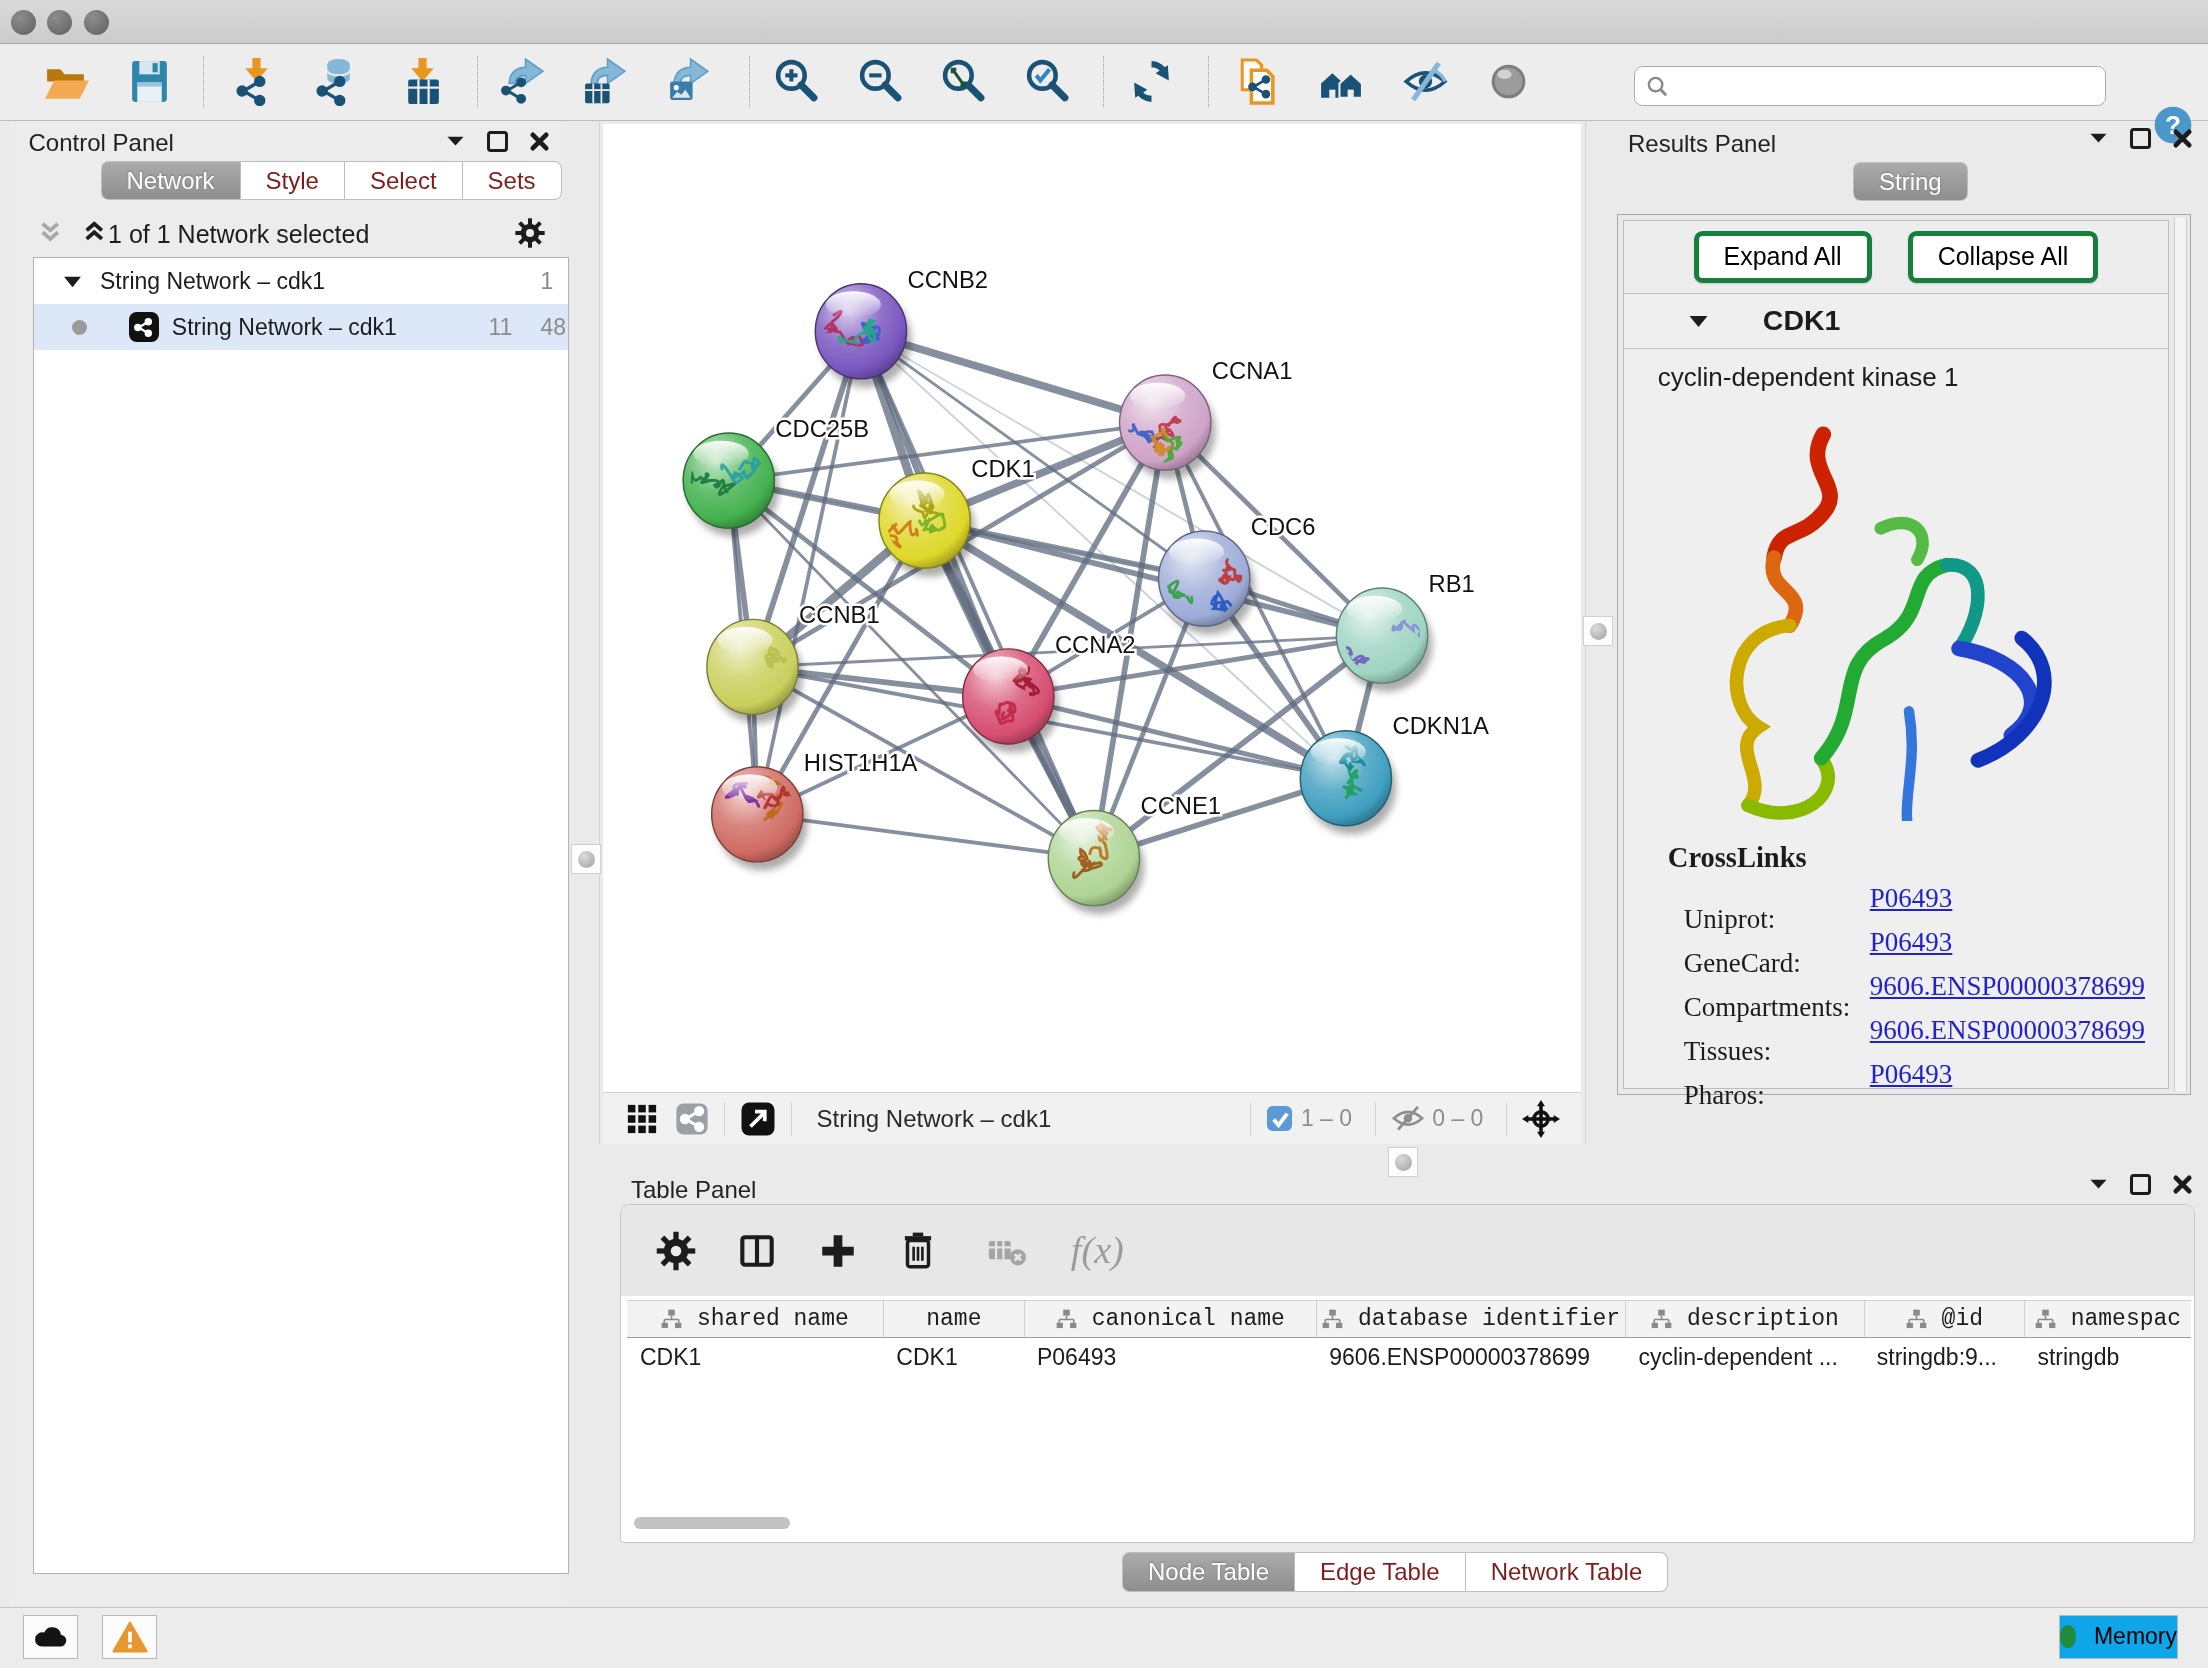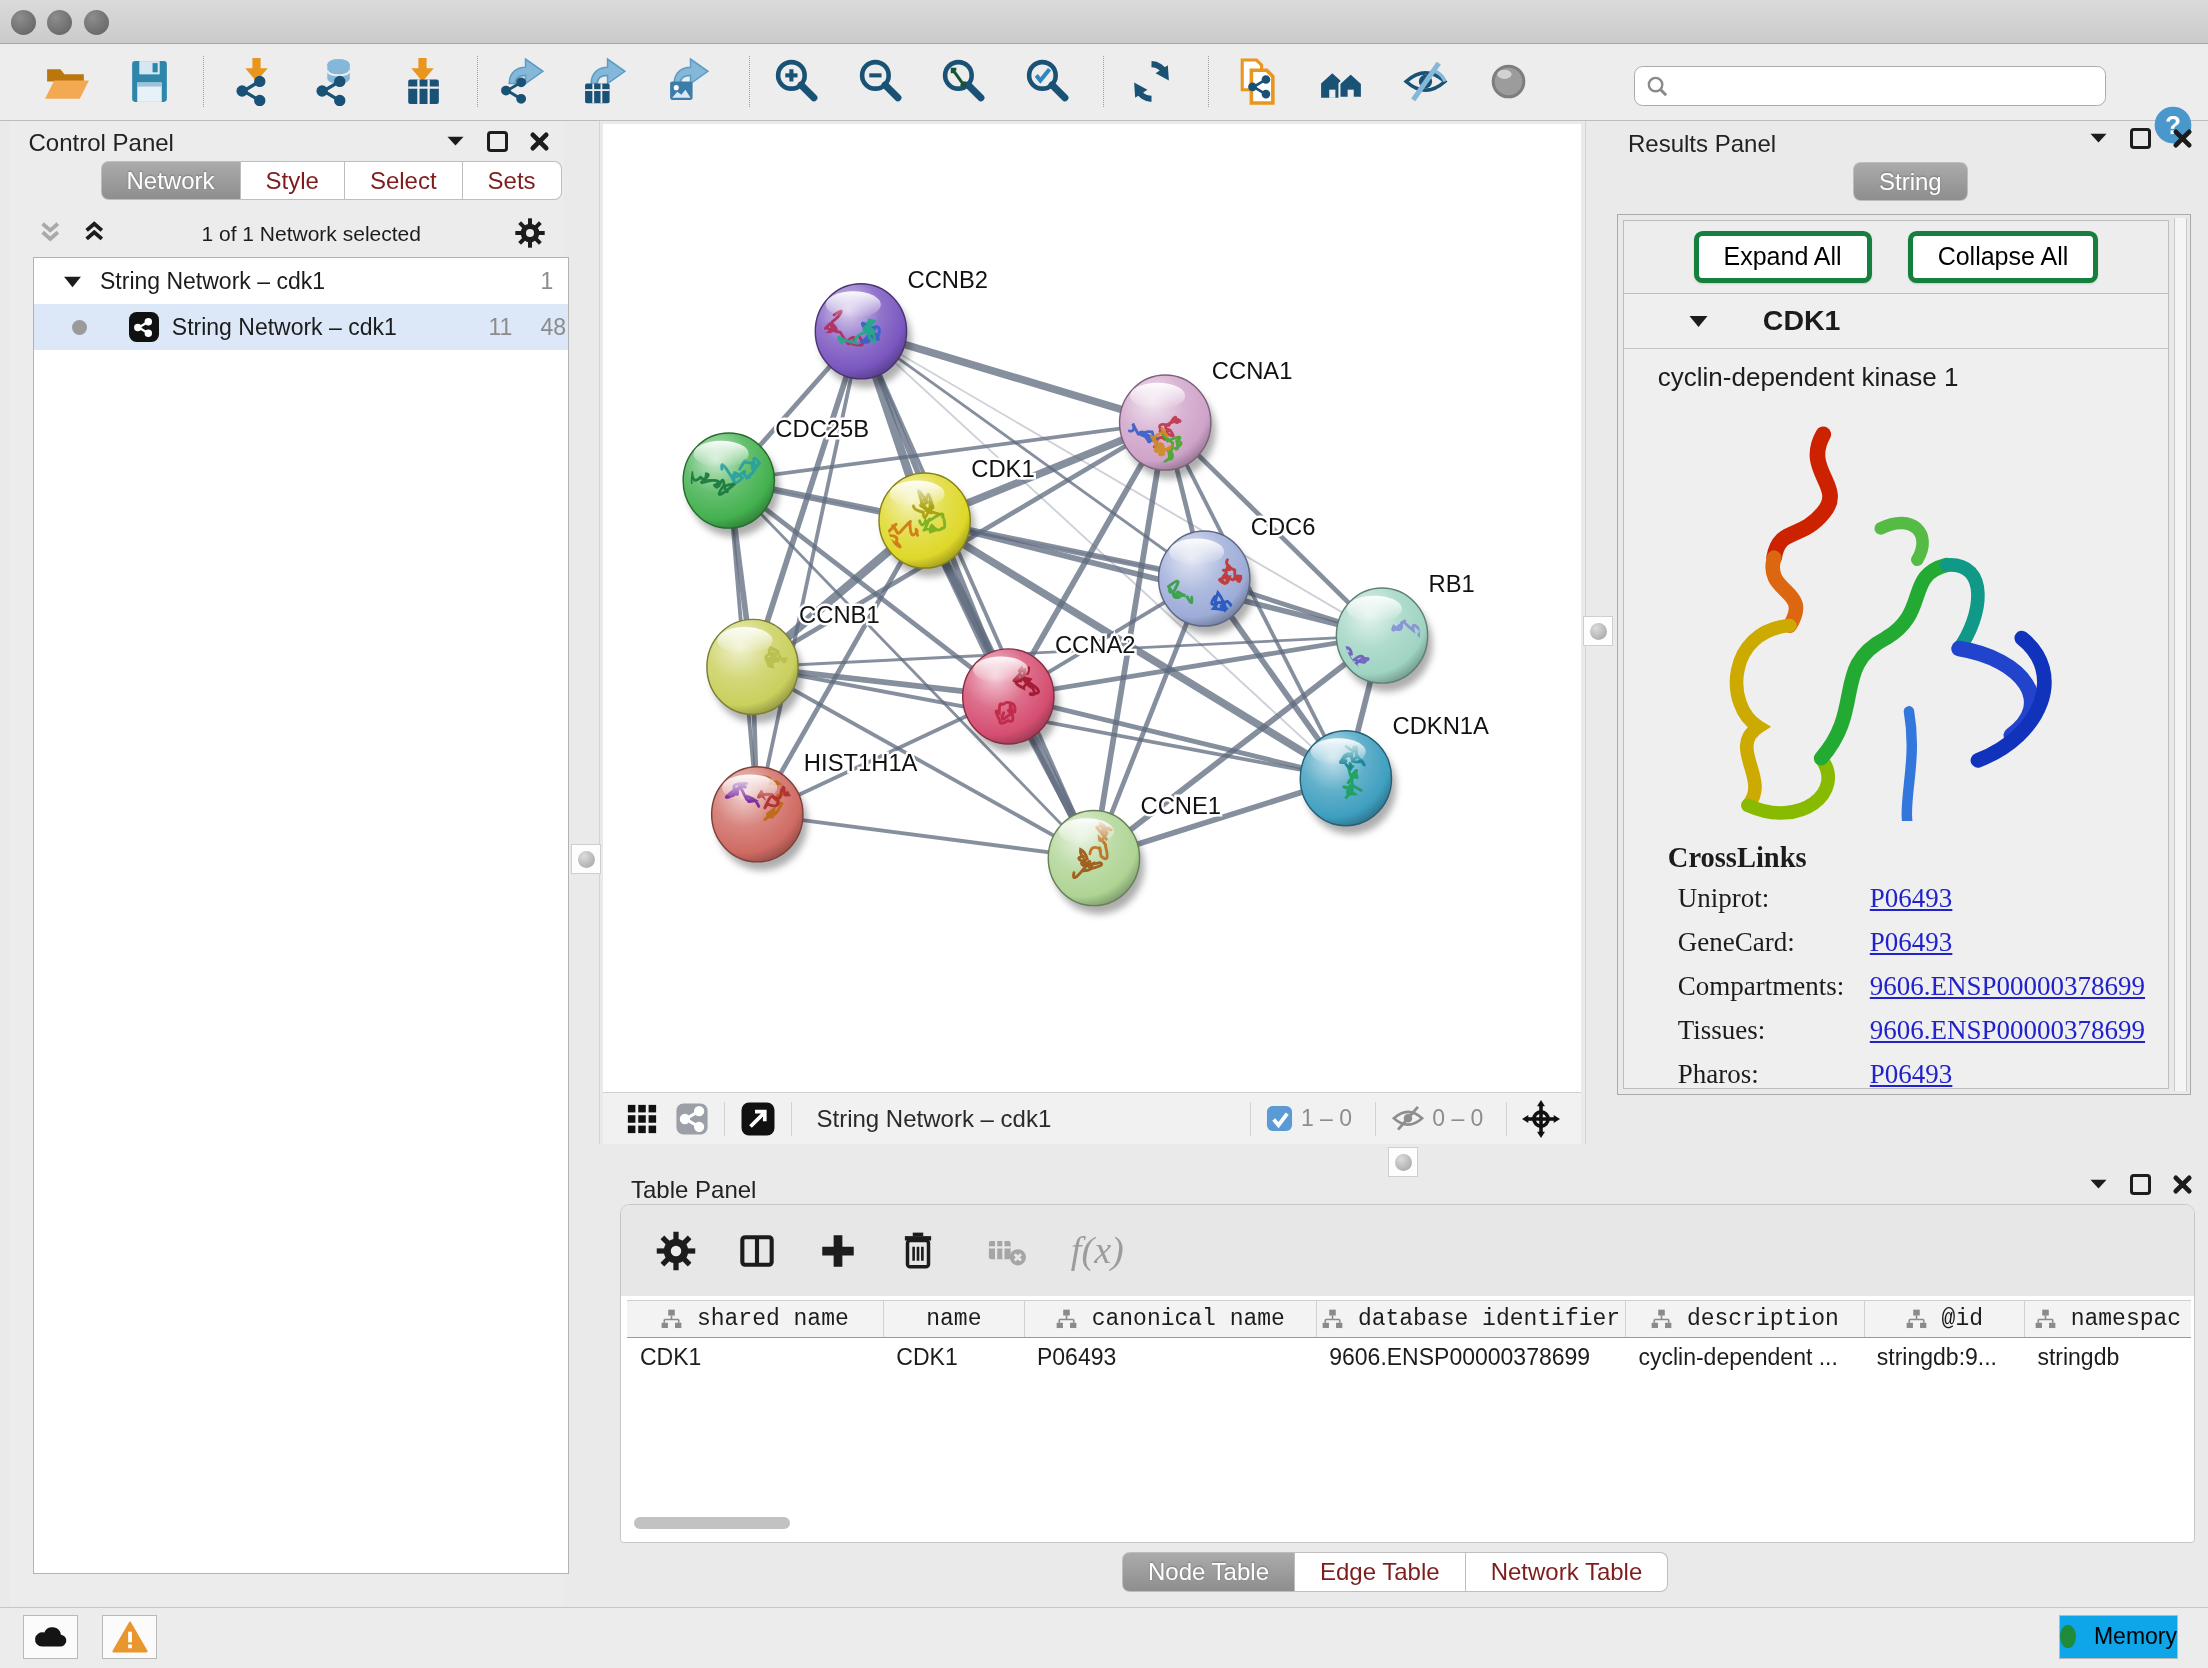--- a/index.html
+++ b/index.html
@@ -33,21 +33,21 @@
 
   
   #control-panel { position:absolute; left:9.5px; top:121px; width:554px; height:1487px; background:#ececec; }
   #cp-tabs { position:absolute; left:91px; top:40px; display:flex; }
   .seg { height:39px; padding:0 25px; font-size:24px; display:flex; align-items:center; justify-content:center;
     background:#fff; border:1px solid #bdbdbd; border-left:none; cursor:pointer; color:#7f1d1d; }
   .seg:first-child { border-left:1px solid #bdbdbd; border-radius:7.6px 0 0 7.6px; }
   .seg:last-child { border-radius:0 7.6px 7.6px 0; }
   .seg.sel { background:linear-gradient(#ababab,#8e8e8e); color:#fff; text-shadow:0 -1px 1.9px rgba(0,0,0,.25); }
   #cp-bar { position:absolute; left:13.3px; top:93px; width:533px; height:40px; display:flex; align-items:center; }
-  #cp-summary { flex:1; text-align:center; font-size:21px; }
+  #cp-summary { flex:1; font-size:25px; }
   #cp-tree { position:absolute; left:23px; top:136px; width:536px; height:1317px; background:#fff; border:1px solid #b3b3b3; }
   .tree-row { position:relative; height:46px; display:flex; align-items:center; font-size:23px; }
   .tree-row.sel { background:#dce8f7; }
   .tree-count { position:absolute; color:#8b8b8b; }
   #net-badge { width:30px; height:30px; background:#111; border-radius:7.6px; display:flex; align-items:center; justify-content:center; margin-right:13.3px; }
 
   
   #canvas { position:absolute; left:603px; top:124px; width:978px; height:968px; background:#fff; }
   #net-statusbar { position:absolute; left:603px; top:1092px; width:978px; height:52px; background:#f1f1f1;
     border-top:1px solid #cfcfcf; display:flex; align-items:center; }
@@ -70,21 +70,21 @@
   .rbtn { background:#fff; border:5px solid #15803d; border-radius:8.6px; font-size:25px; padding:6.7px 25px;
     box-shadow:0 1px 1.9px rgba(0,0,0,.15); cursor:pointer; }
   #gene-panel { border:1px solid #bdbdbd; border-top:none; background:#efefef; height:795px; position:relative; }
   #gene-header { height:55px; border-bottom:1px solid #c6c6c6; display:flex; align-items:center; }
   #gene-symbol { font-size:28.5px; font-weight:bold; margin-left:53px; }
   #gene-desc { font-size:26px; padding:13.3px 0 9.5px 34px; }
   #gene-img { height:426px; position:relative; }
   #crosslinks { font-family:"Liberation Serif", serif; padding-left:44px; padding-top:13.3px; }
   #crosslinks h3 { font-size:28.5px; margin-bottom:9.5px; }
   .cl-row { position:relative; height:44px; font-size:27px; }
-  .cl-label { position:absolute; left:10px; }
+  .cl-label { position:absolute; left:16px;margin-top:21px; }
   .cl-link { position:absolute; left:202px; color:#2222cc; text-decoration:underline; cursor:pointer; }
 
   
   #table-title { left:631px; top:1176px; }
   #table-container { position:absolute; left:620px; top:1204px; width:1575px; height:339px; background:#fff;
     border:1px solid #c6c6c6; border-radius:9.5px 9.5px 3.8px 3.8px; overflow:hidden; }
   #table-toolbar { height:91px; background:#e7e7e7; display:flex; align-items:center; gap:38px; padding-left:34px; }
   .ttb { background:none; border:none; cursor:pointer; display:flex; }
   #grid-table { position:absolute; left:5.7px; top:95px; width:1564px; }
   .th-row { display:flex; height:38px; background:#f3f3f3; border-bottom:1.9px solid #9a9a9a; border-top:1px solid #cfcfcf; }

